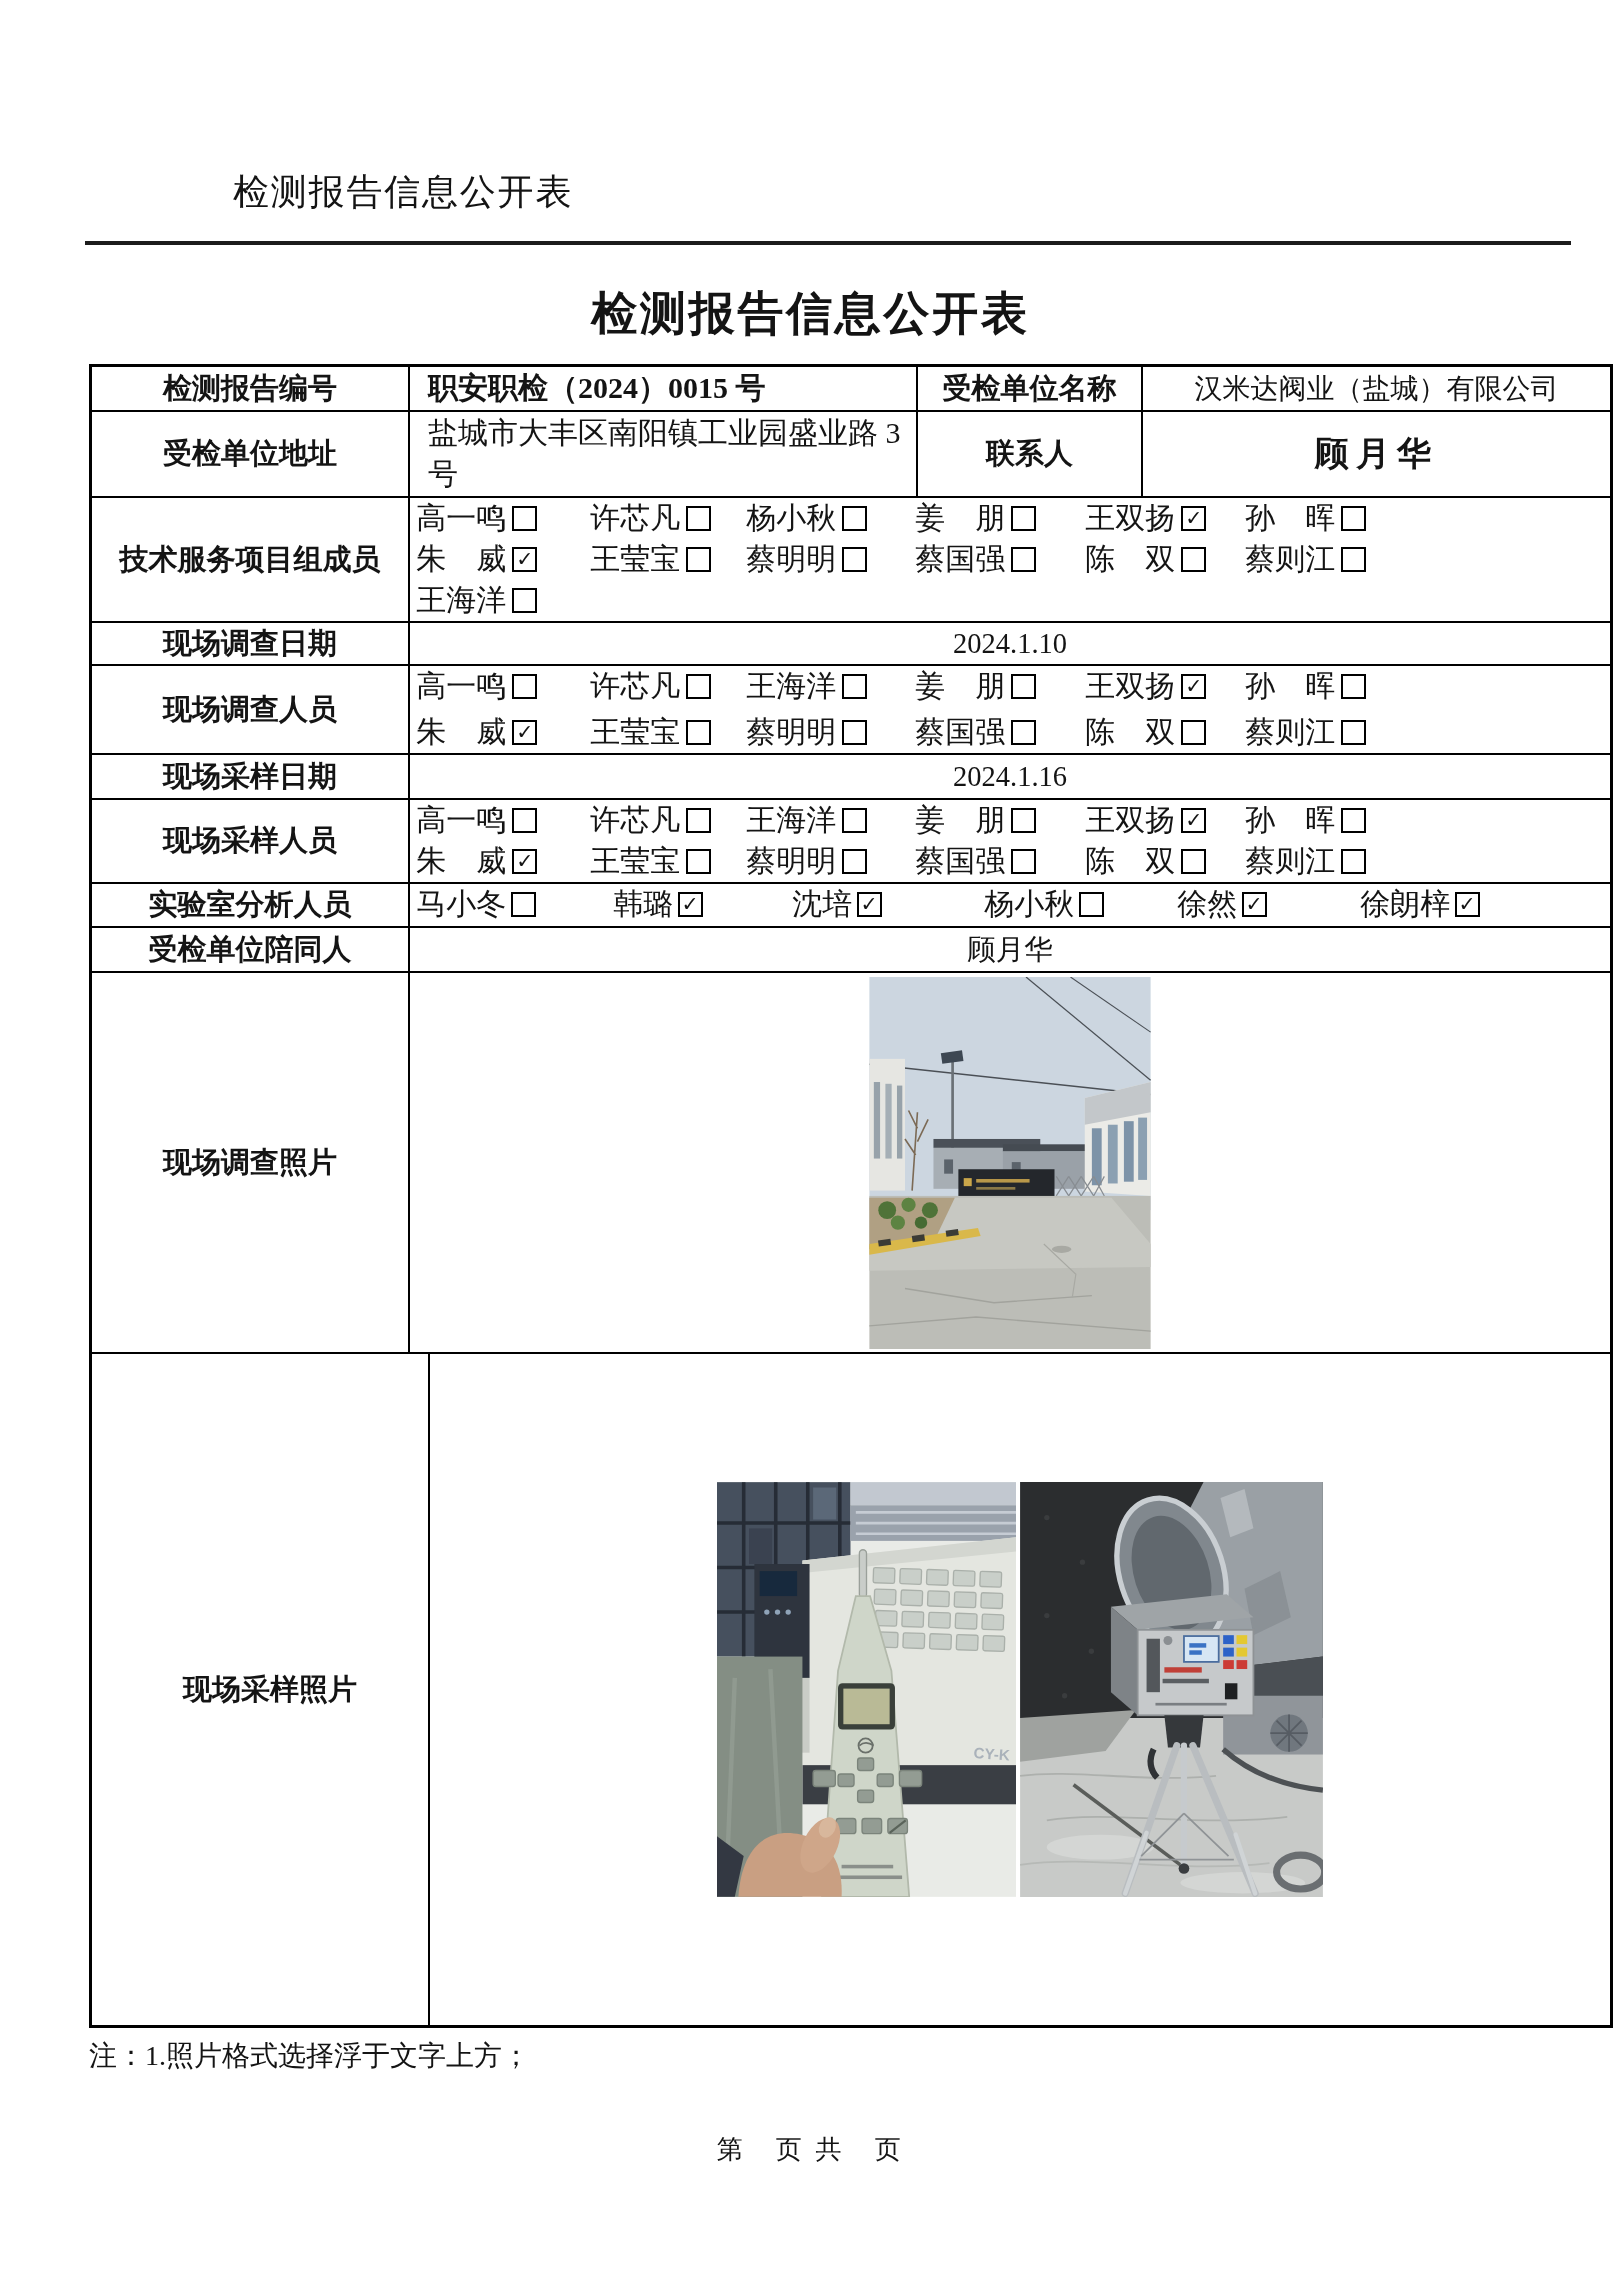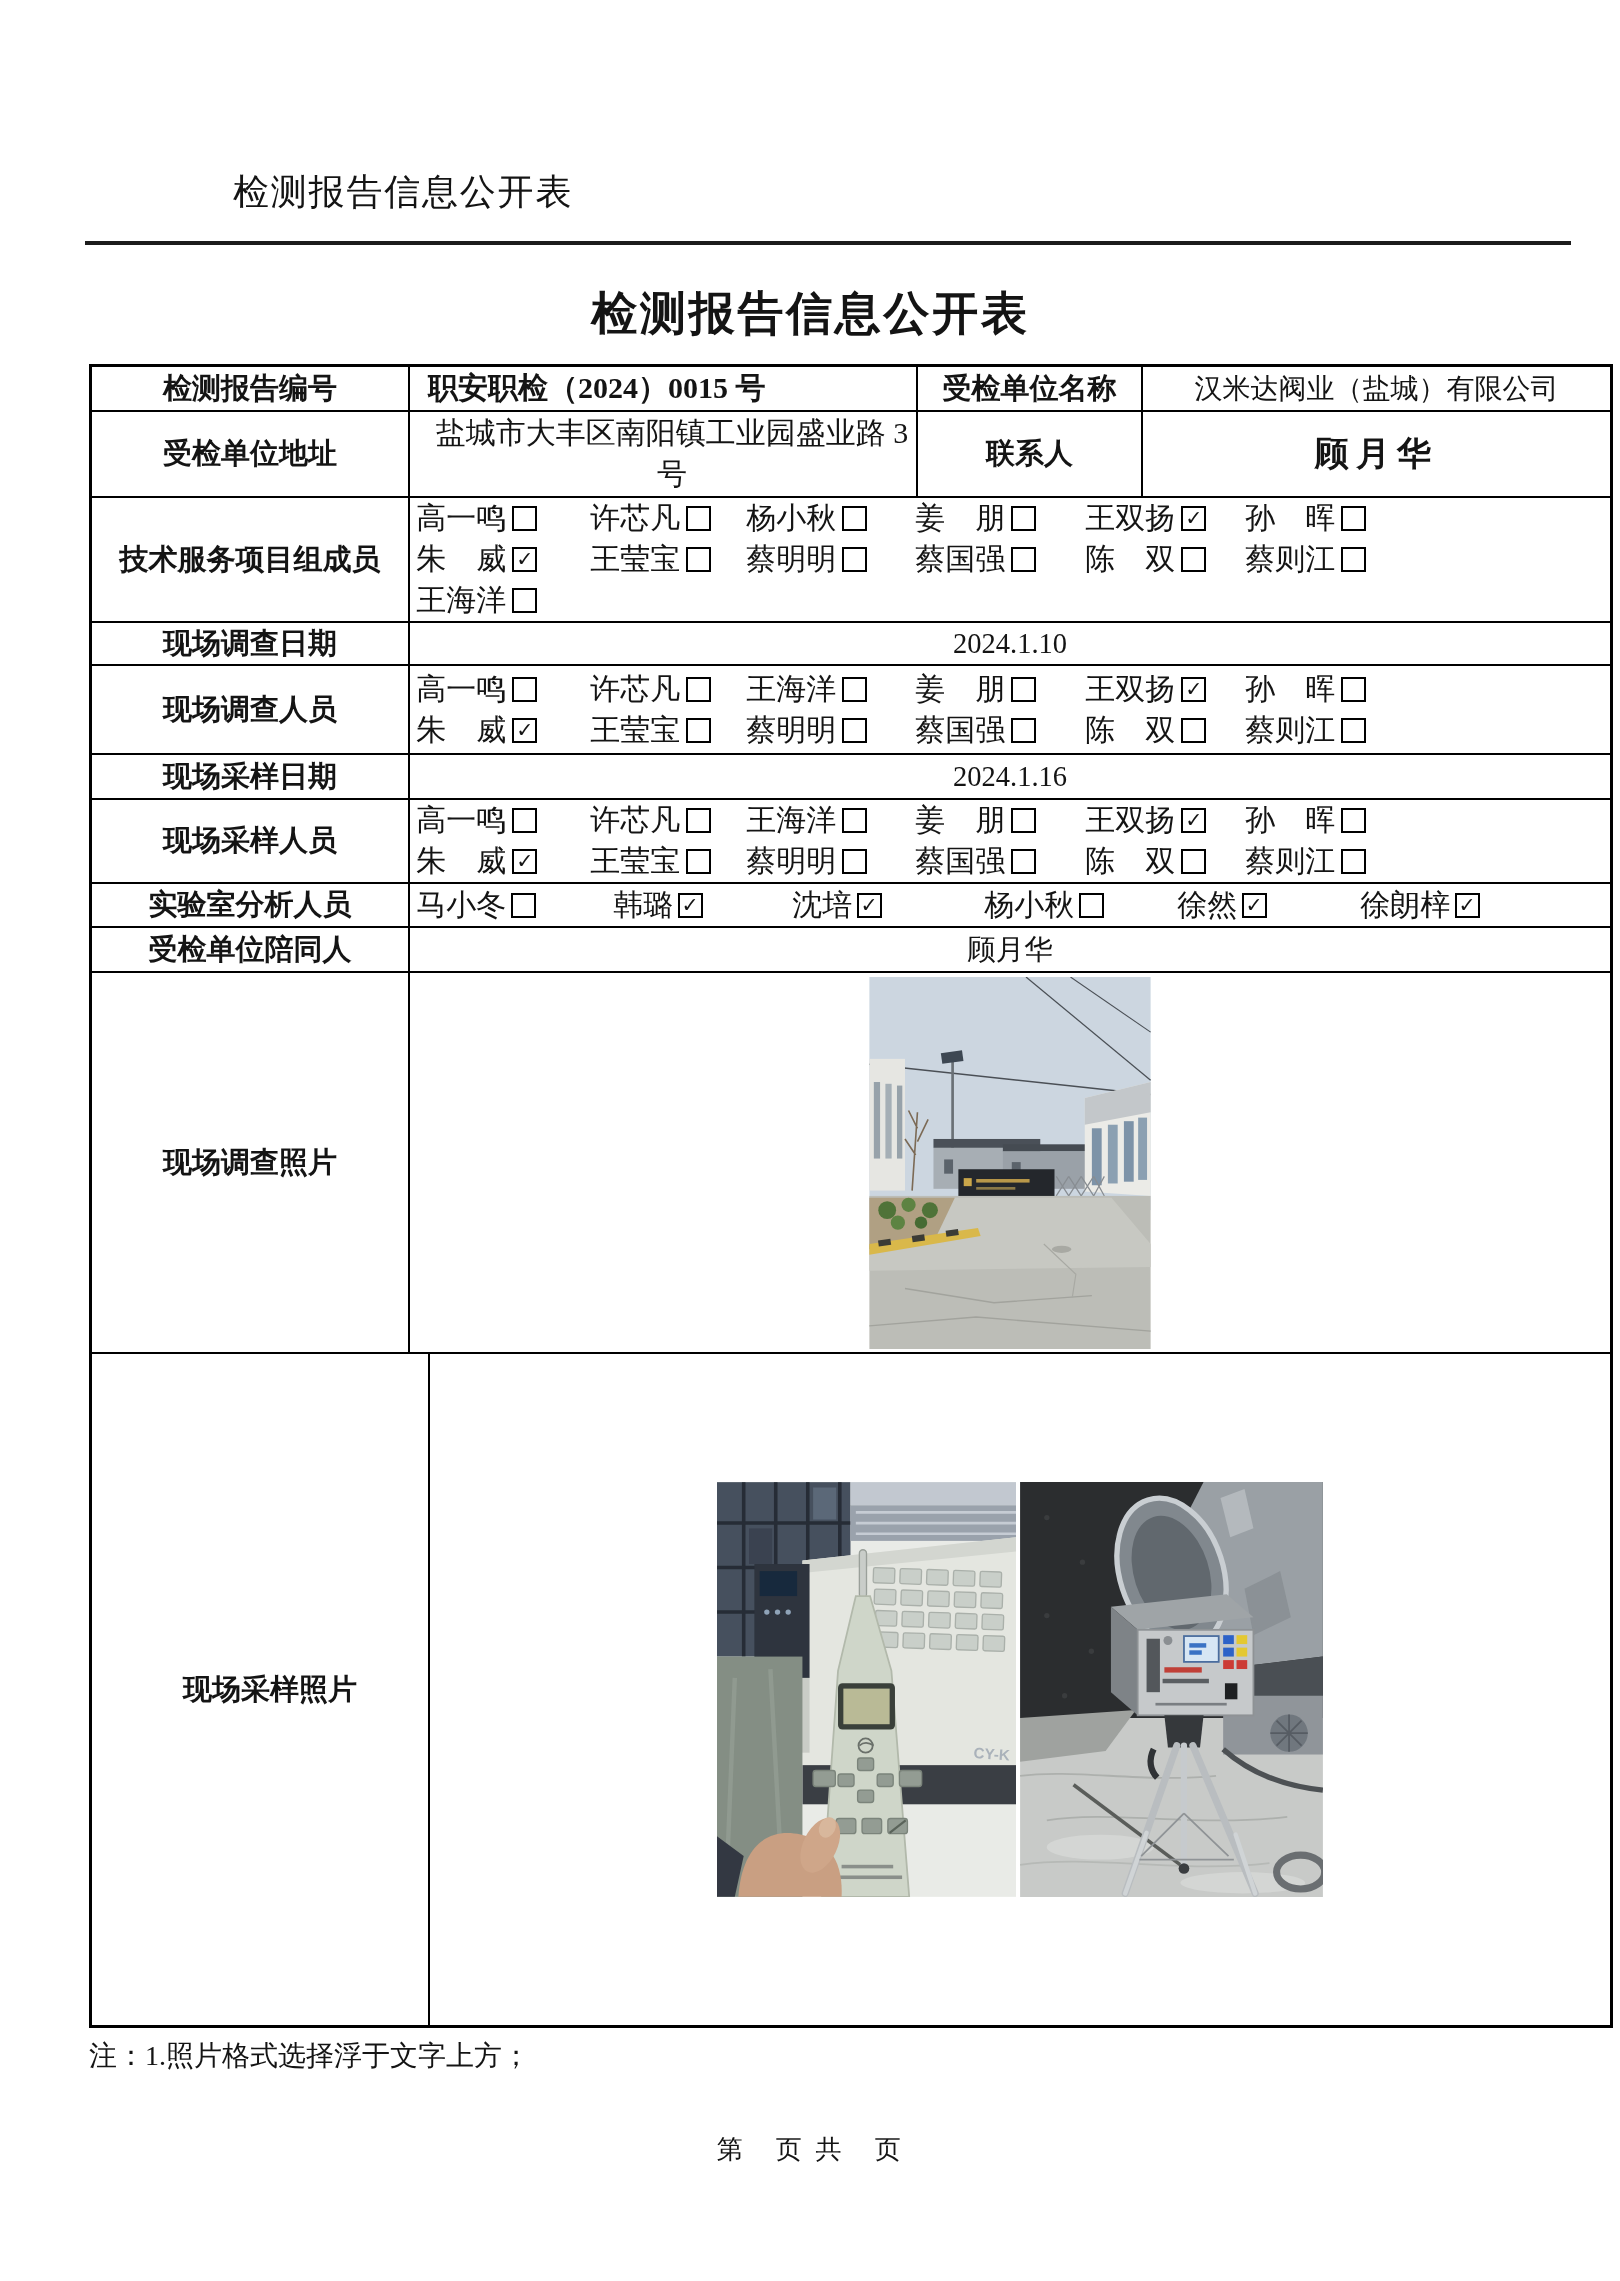--- a/index.html
+++ b/index.html
@@ -19,30 +19,30 @@
   .doc-title { position:absolute; top:283px; left:0; width:100%; text-align:center;
                font-size:46px; font-weight:bold; letter-spacing:2.7px; }
   
   .report-table { position:absolute; left:89px; top:364px; width:1524px;
                   border:3.6px solid #000; background:#fff; }
   .trow { display:flex; border-bottom:2.7px solid #000; }
   .trow:last-child { border-bottom:none;padding-left:20px; }
   .r1{height:45px} .r2{height:86px} .r3{height:125px} .r4{height:43px}
   .r5{height:89px} .r6{height:45px} .r7{height:84px} .r8{height:44px}
   .r9{height:45px} .r10{height:381px} .r11{height:671px}
-  .cell { display:flex; align-items:center;text-align:center; }
+  .cell { display:flex; align-items:center; }
   .c-label { flex:0 0 318px; justify-content:center; font-weight:bold; font-size:29px; border-right:2.7px solid #000; text-align:center; }
   .c-val2  { flex:0 0 508px; border-right:2.7px solid #000; padding-left:18px; font-size:30px; }
   .c-lab3  { flex:0 0 225px; justify-content:center; font-weight:bold; font-size:29px; border-right:2.7px solid #000; }
   .c-val4  { flex:1 1 auto; justify-content:center; font-size:28px; }
   .c-rest  { flex:1 1 auto; justify-content:center; font-size:28.5px; }
   .bold { font-weight:bold; }
   .big-name { font-size:34px; font-weight:bold; letter-spacing:7.1px; }
   
-  .c-members { flex:1 1 auto; display:flex; flex-direction:column; justify-content:center; padding-left:6.2px; }
+  .c-members { flex:1 1 auto; display:flex; flex-direction:column; justify-content:space-between; padding-left:6.2px; }
   .member-line { display:flex; align-items:center; height:41px; }
   .member-item { display:flex; align-items:center; font-size:30px; }
   .member-line .member-item:nth-child(1){ width:174px; }
   .member-line .member-item:nth-child(2){ width:156px; }
   .member-line .member-item:nth-child(3){ width:169px; }
   .member-line .member-item:nth-child(4){ width:170px; }
   .member-line .member-item:nth-child(5){ width:160px; }
   .cb { display:inline-flex; width:25px; height:25px; border:2.7px solid #000; margin-left:6.2px;
         align-items:center; justify-content:center; flex:0 0 auto;
         font-family:"DejaVu Sans",sans-serif; font-weight:bold; font-size:20.5px; line-height:1; }

